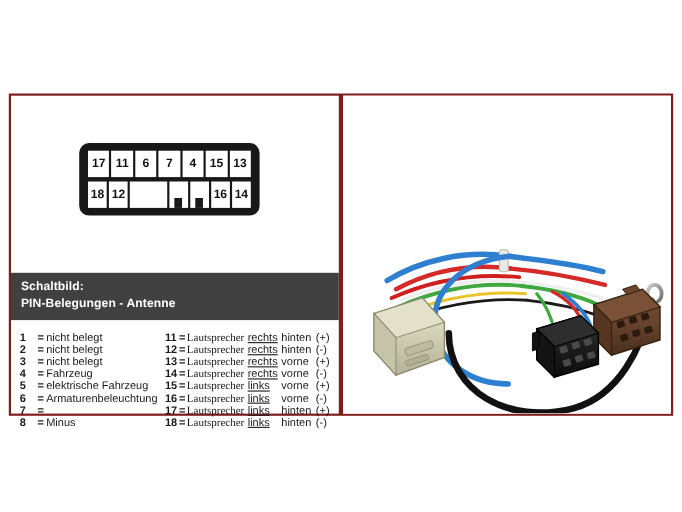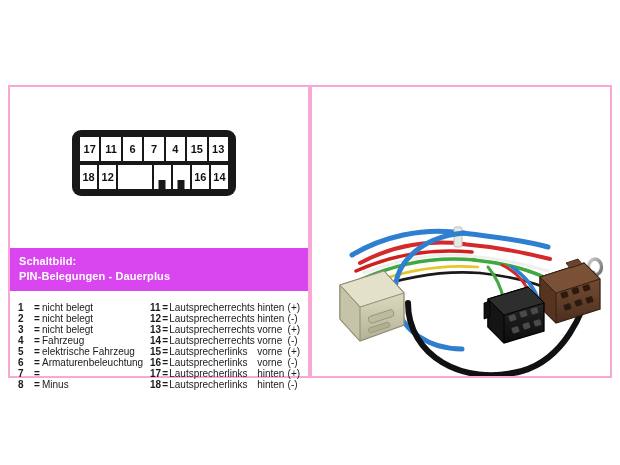--- a/index.html
+++ b/index.html
@@ -12,21 +12,21 @@
     height: 465px;
     position: relative;
     font-family: "Liberation Sans", sans-serif;
     overflow: hidden;
   }
 
   
   .panel {
     position: absolute;
     background: #ffffff;
-    border: 2px solid #f9a8d4;
+    border: 2px solid #7f1d1d;
     box-sizing: border-box;
   }
   #left-panel {
     left: 8px;
     top: 85px;
     width: 302px;
     height: 293px;
   }
   #right-panel {
     left: 310px;
@@ -89,21 +89,21 @@
     height: 9px;
     background: #181818;
   }
 
   
   .caption-band {
     position: absolute;
     left: 0;
     right: 0;
     top: 161px;
-    background: #d946ef;
+    background: #404040;
     color: #ffffff;
     padding: 6px 9px 7px 9px;
     box-sizing: border-box;
   }
   .caption-line {
     font-size: 11px;
     font-weight: bold;
     line-height: 1.35;
     letter-spacing: 0.1px;
   }
@@ -138,22 +138,22 @@
     font-weight: bold;
     width: 14px;
     text-align: left;
   }
   .lg-eq {
     width: 10px;
     text-align: center;
     font-weight: bold;
   }
   .lg-desc { }
-  .lg-dev   { width: 67px; }
-  .lg-side  { width: 37px; }
+  .lg-dev   { width: 67px; font-family: Liberation Serif, serif; }
+  .lg-side  { width: 37px; text-decoration: underline; }
   .lg-pos   { width: 38px; }
   .lg-pol   { width: 18px; }
 
   
   .photo {
     position: relative;
     width: 100%;
     height: 100%;
     background: #ffffff;
     overflow: hidden;
@@ -186,21 +186,21 @@
         <div class="pin blank-mid notch"></div>
         <div class="pin w2">16</div>
         <div class="pin w2">14</div>
       </div>
 
     </div>
   </div>
 
   <div class="caption-band">
     <div class="caption-line">Schaltbild:</div>
-    <div class="caption-line">PIN-Belegungen - Dauerplus</div>
+    <div class="caption-line">PIN-Belegungen - Antenne</div>
   </div>
 
   <div class="legend">
 
     <div class="legend-col left">
       <div class="legend-row">
         <span class="lg-num">1</span>
         <span class="lg-eq">=</span>
         <span class="lg-desc">nicht belegt</span>
       </div>

